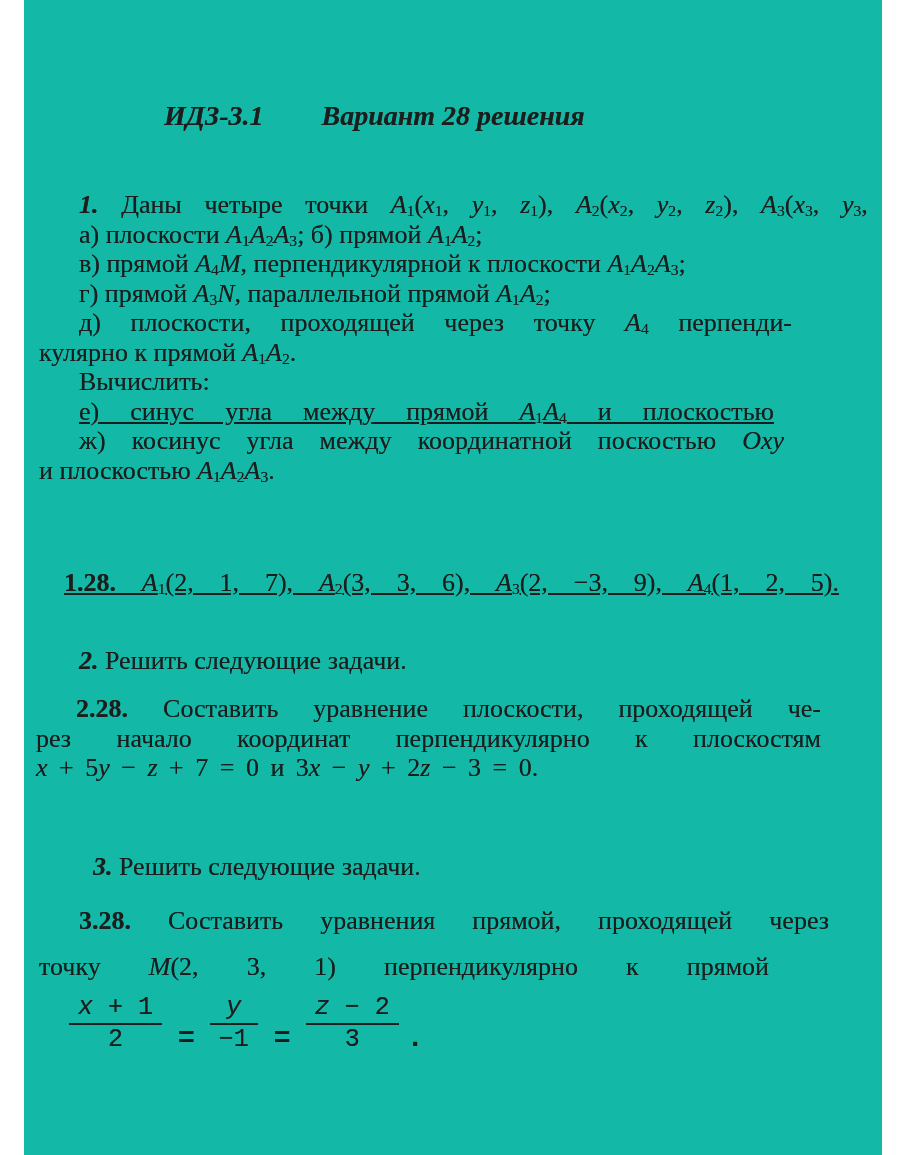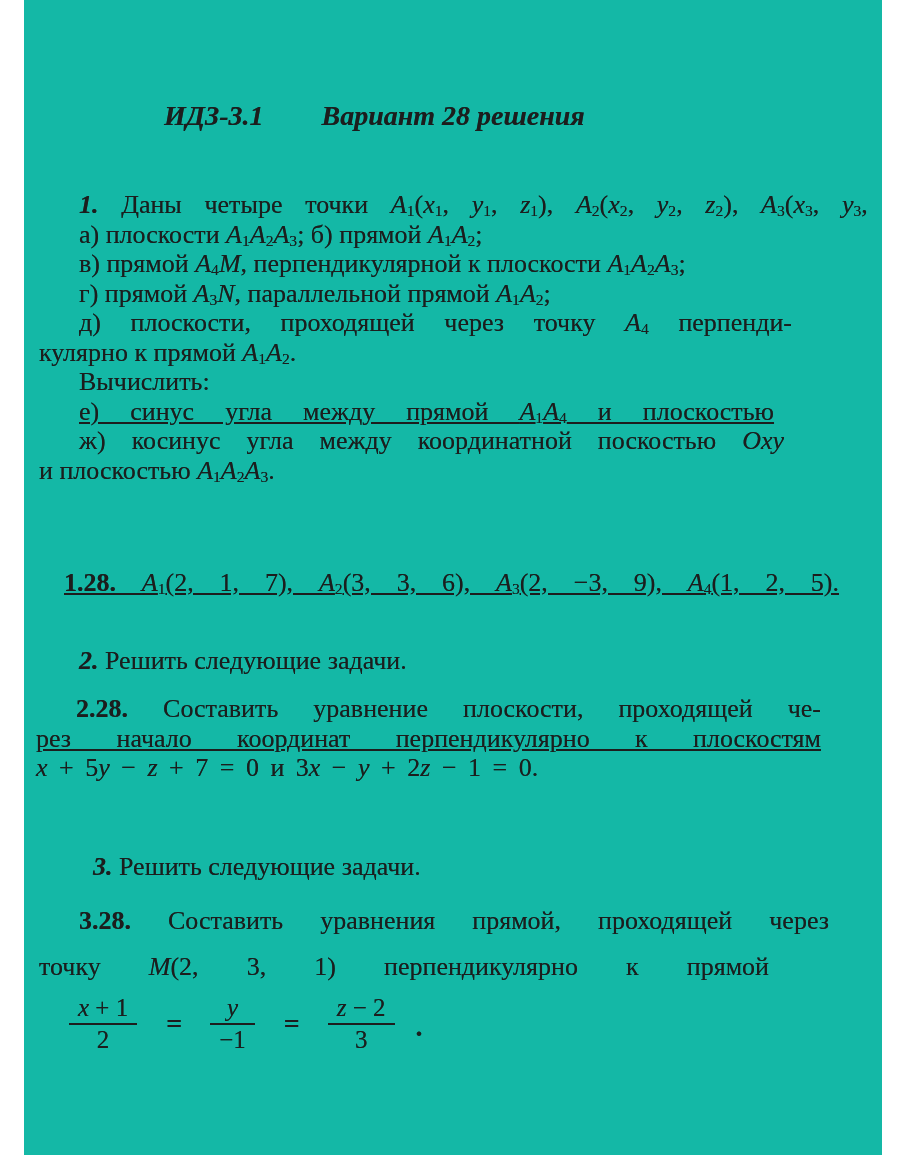--- a/index.html
+++ b/index.html
@@ -19,40 +19,40 @@
     position: absolute; top: 100px; left: 140px;
     display: flex; gap: 58px;
     font-size: 28px; font-weight: bold; font-style: italic;
   }
   .block { position: absolute; }
   .line { line-height: 29.5px; }
   .ind { margin-left: 40px; }
   .jst { text-align: justify; text-align-last: justify; text-justify: inter-word; }
   .w838 { width: 838px; }
   .w775 { width: 775px; text-decoration: underline; }
-  .w785 { width: 785px; text-decoration: underline; }
+  .w785 { width: 785px; }
   .w750 { width: 750px; }
   .w745 { width: 745px; }
   .w730 { width: 730px; }
   .w713 { width: 713px; }
   .w705 { width: 705px; }
   .w695 { width: 695px; text-decoration: underline; }
   .b1   { top: 190px; left: 15px; width: 880px; }
   .b128 { top: 568px; left: 40px; }
   .bh2  { top: 646px; left: 55px; }
   .b2   { top: 694px; left: 12px; width: 880px; }
   .ws5  { word-spacing: 5px; }
   .bh3  { top: 852px; left: 69px; }
   .b3   { top: 906px; left: 15px; width: 880px; }
   .b3 .line + .line { margin-top: 16px; }
   .beq  { top: 993px; left: 45px; }
   .it { font-style: italic; }
   .bd { font-weight: bold; }
   sub { font-size: 60%; line-height: 0; vertical-align: -0.22em; }
-  .equation { display: flex; align-items: center; gap: 29px; font-size: 25px; }
+  .equation { display: flex; align-items: flex-end; gap: 16px; font-size: 25px; font-family: Liberation Mono, monospace; }
   .frac { display: flex; flex-direction: column; align-items: center; }
   .frac .num, .frac .den { padding: 0 9px; line-height: 1.18; }
   .frac .bar { align-self: stretch; height: 0; border-top: 2.5px solid #1d1d1d; }
   .eq-sign { font-size: 28px; font-weight: bold; letter-spacing: -1px; }
   .eq-period { font-size: 28px; font-weight: bold; margin-left: -8px; margin-top: 6px; }
 </style>
 </head>
 <body>
 
 <div class="page">
@@ -75,21 +75,21 @@
     <div class="line"><span>и плоскостью </span><span class="it">A</span><sub>1</sub><span class="it">A</span><sub>2</sub><span class="it">A</span><sub>3</sub><span>.</span></div>
   </div>
 
   <div class="block b128 line jst w775"><span class="bd">1.28. </span><span class="it">A</span><sub>1</sub><span>(2, 1, 7), </span><span class="it">A</span><sub>2</sub><span>(3, 3, 6), </span><span class="it">A</span><sub>3</sub><span>(2, −3, 9), </span><span class="it">A</span><sub>4</sub><span>(1, 2, 5).</span></div>
 
   <div class="block bh2 line"><span class="it bd">2. </span><span>Решить следующие задачи.</span></div>
 
   <div class="block b2">
     <div class="line ind jst w745"><span class="bd">2.28. </span><span>Составить уравнение плоскости, проходящей че-</span></div>
     <div class="line jst w785"><span>рез начало координат перпендикулярно к плоскостям</span></div>
-    <div class="line ws5"><span class="it">x</span><span> + 5</span><span class="it">y</span><span> − </span><span class="it">z</span><span> + 7 = 0  и  3</span><span class="it">x</span><span> − </span><span class="it">y</span><span> + 2</span><span class="it">z</span><span> − 1 = 0.</span></div>
+    <div class="line ws5"><span class="it">x</span><span> + 5</span><span class="it">y</span><span> − </span><span class="it">z</span><span> + 7 = 0  и  3</span><span class="it">x</span><span> − </span><span class="it">y</span><span> + 2</span><span class="it">z</span><span> − 3 = 0.</span></div>
   </div>
 
   <div class="block bh3 line"><span class="it bd">3. </span><span>Решить следующие задачи.</span></div>
 
   <div class="block b3">
     <div class="line ind jst w750"><span class="bd">3.28. </span><span>Составить уравнения прямой, проходящей через</span></div>
     <div class="line jst w730"><span>точку </span><span class="it">M</span><span>(2, 3, 1) перпендикулярно к прямой</span></div>
   </div>
 
   <div class="block beq equation">

